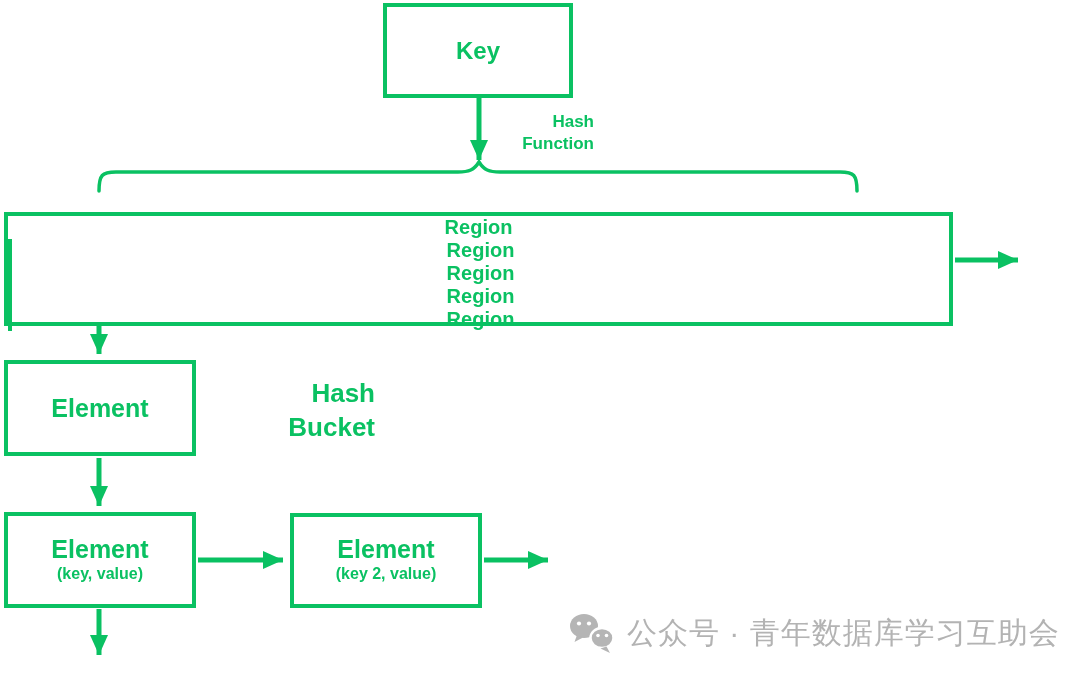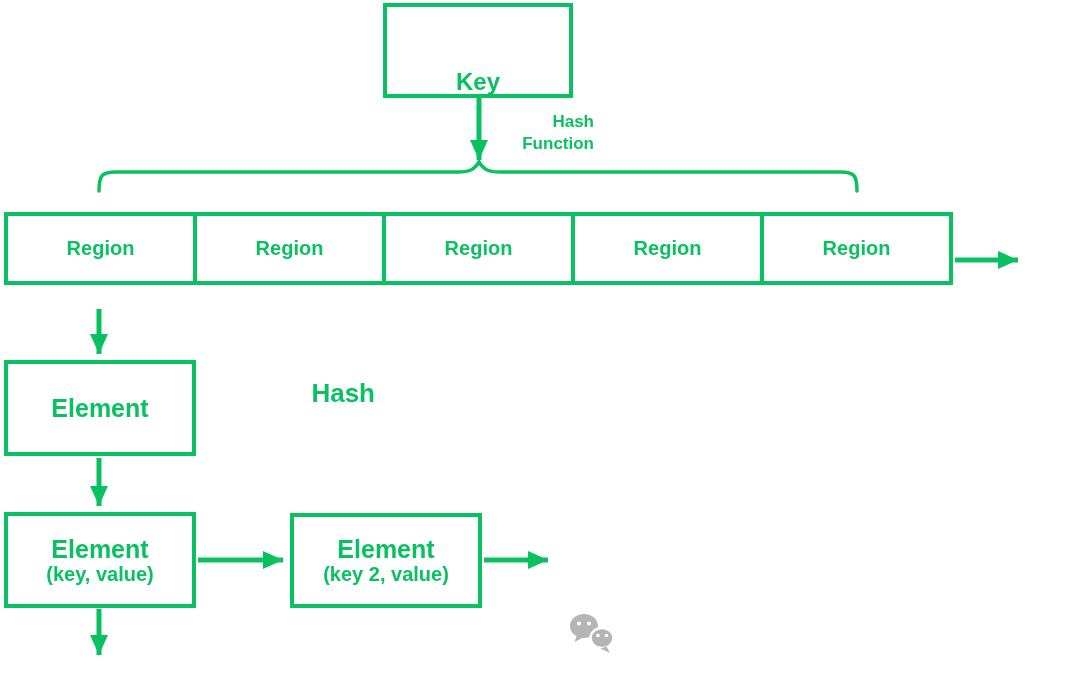--- a/index.html
+++ b/index.html
@@ -20,27 +20,27 @@
     border:4px solid var(--green);
     background:#ffffff;
     display:flex;flex-direction:column;
     align-items:center;justify-content:center;
     color:var(--green);
     font-weight:bold;
     box-sizing:border-box;
     text-align:center;
   }
   .box .main-label{font-size:25px;line-height:24px;}
-  .box .sub-label{font-size:20px;line-height:20px;margin-top:3px;}
-  #key-box{left:383px;top:3px;width:190px;height:95px;justify-content:flex-end;}
+  .box .sub-label{font-size:16px;line-height:20px;margin-top:3px;}
+  #key-box{left:383px;top:3px;width:190px;height:95px;}
   #key-box .main-label{font-size:24px;}
   .region-row{
-    position:absolute;left:4px;top:212px;width:949px;height:73px;
+    position:absolute;left:4px;top:212px;width:949px;height:114px;
     border:4px solid var(--green);
-    display:flex;box-sizing:border-box;background:#fff;
+    display:flex;box-sizing:border-box;background:#fff;flex-direction:column;
   }
   .region-cell{
     flex:1;display:flex;align-items:center;justify-content:center;
     border-left:4px solid var(--green);
     color:var(--green);font-weight:bold;font-size:20px;
   }
   .region-cell:first-child{border-left:none;}
   #element-top{left:4px;top:360px;width:192px;height:96px;}
   #element-kv{left:4px;top:512px;width:192px;height:96px;}
   #element-kv2{left:290px;top:513px;width:192px;height:95px;}
@@ -104,20 +104,21 @@
       <span>Region</span>
     </div>
   </div>
 
   <div class="box" id="element-top">
     <span class="main-label">Element</span>
   </div>
 
   <div class="float-label" id="hash-bucket-label">
     <div>Hash</div>
+    <div>Bucket</div>
   </div>
 
   <div class="box" id="element-kv">
     <span class="main-label">Element</span>
     <span class="sub-label">(key, value)</span>
   </div>
 
   <div class="box" id="element-kv2">
     <span class="main-label">Element</span>
     <span class="sub-label">(key 2, value)</span>
@@ -127,15 +128,16 @@
     <svg width="48" height="42" viewBox="0 0 48 42" xmlns="http://www.w3.org/2000/svg">
       <ellipse cx="16" cy="14" rx="14" ry="12" fill="#b5b5b5"></ellipse>
       <path d="M9 23 L6.5 30 L15 25.5 Z" fill="#b5b5b5"></path>
       <circle cx="11" cy="11.5" r="2.1" fill="#ffffff"></circle>
       <circle cx="21" cy="11.5" r="2.1" fill="#ffffff"></circle>
       <ellipse cx="34" cy="26" rx="11.5" ry="10" fill="#b5b5b5" stroke="#ffffff" stroke-width="2.5"></ellipse>
       <path d="M38.5 34.5 L42 41 L32.5 36.5 Z" fill="#b5b5b5"></path>
       <circle cx="30" cy="23.5" r="1.8" fill="#ffffff"></circle>
       <circle cx="38.5" cy="23.5" r="1.8" fill="#ffffff"></circle>
     </svg>
+    <span class="watermark-text">公众号 · 青年数据库学习互助会</span>
   </div>
 
 </div>
 
 </body></html>

